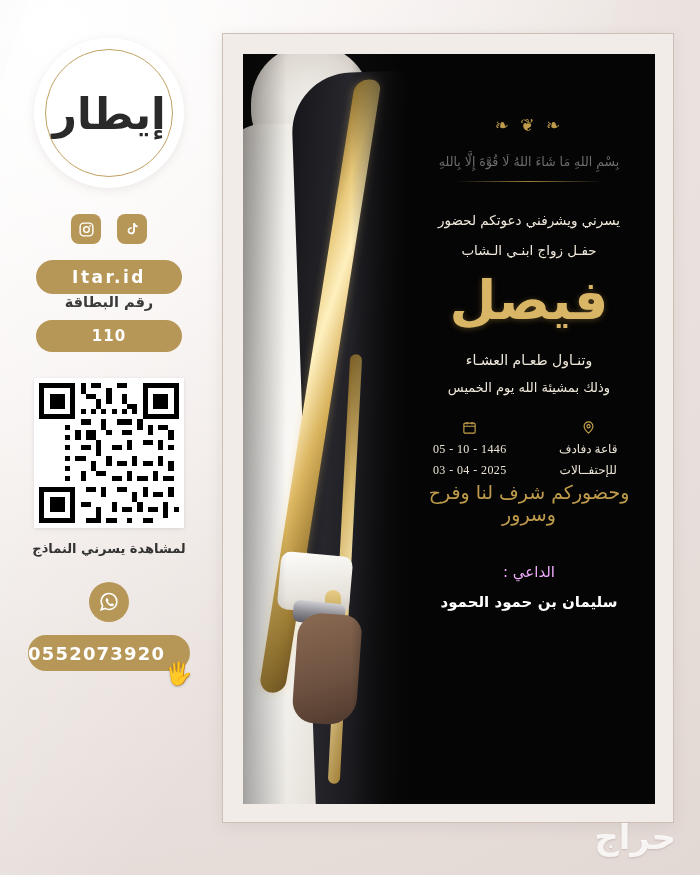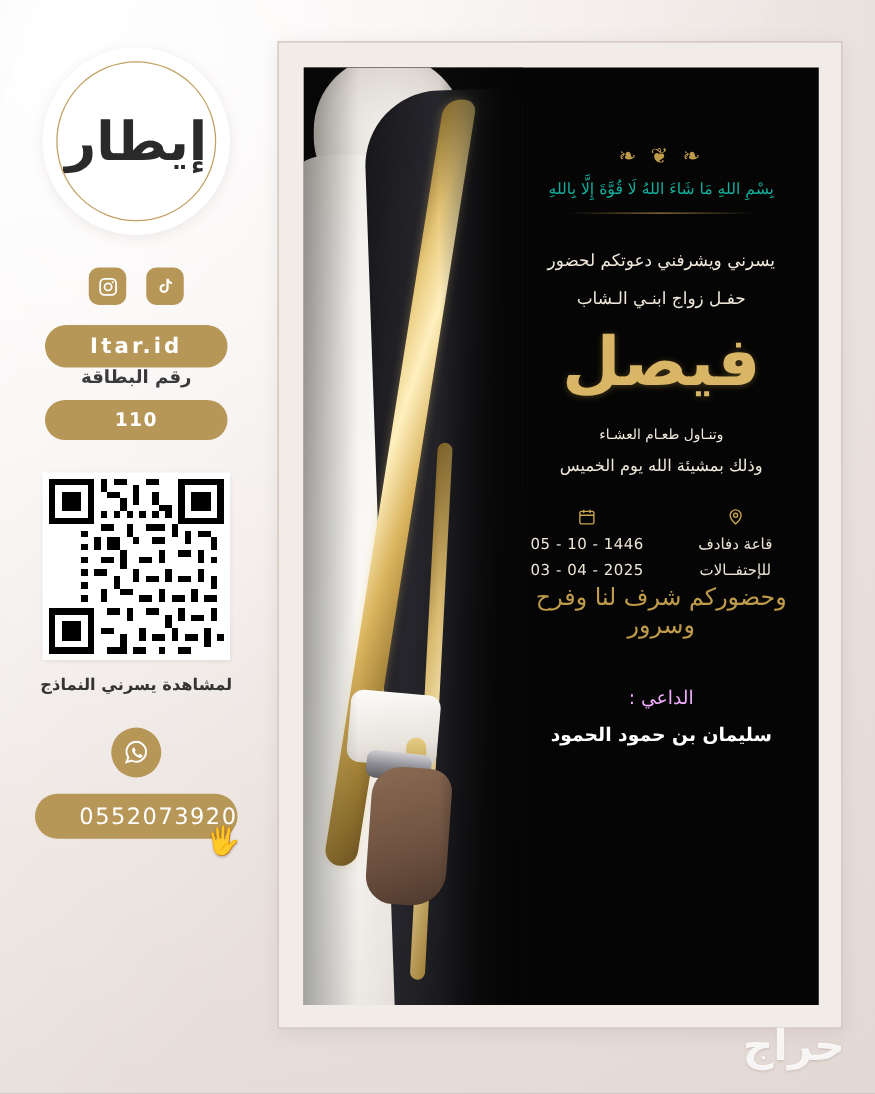--- a/index.html
+++ b/index.html
@@ -170,23 +170,23 @@
   .phone-pill {
     margin-top: 13px;
     position: relative;
     width: 162px;
     height: 36px;
     border-radius: 18px;
     background: #b79757;
     color: #ffffff;
     display: flex;
     align-items: center;
-    justify-content: flex-end;
+    justify-content: flex-start;
     font-size: 18px;
-    font-weight: normal;
+    font-weight: bold;
     letter-spacing: 1.2px;
   }
   .cursor-hand {
     position: absolute;
     right: -4px;
     bottom: -14px;
     font-size: 22px;
     line-height: 1;
     filter: drop-shadow(0 1px 1px rgba(0,0,0,0.25));
   }
@@ -350,22 +350,22 @@
   }
   .bism-ornament .deco {
     font-size: 17px;
     display: block;
     margin-bottom: 2px;
     letter-spacing: 3px;
   }
   .bism-line {
     display: block;
     font-size: 12.5px;
-    color: #14b8a6;
-    margin-top: 3px;
+    color: #737373;
+    margin-top: 14px;
   }
   .bism-rule {
     margin: 9px auto 0;
     width: 150px;
     height: 1px;
     background: linear-gradient(90deg, rgba(201,164,79,0) 0%, rgba(201,164,79,.8) 50%, rgba(201,164,79,0) 100%);
   }
 
   .line-invite {
     margin-top: 30px;
@@ -382,41 +382,42 @@
   .groom-name {
     margin-top: 16px;
     font-size: 54px;
     font-weight: bold;
     color: #d9b665;
     line-height: 1;
     text-shadow: 0 1px 6px rgba(200,160,70,.35);
   }
   .line-dinner {
     margin-top: 24px;
-    font-size: 11px;
+    font-size: 14px;
     color: #f0e9dc;
     letter-spacing: 2.5px;
   }
   .line-day {
     margin-top: 12px;
     font-size: 13px;
     color: #f0e9dc;
   }
 
   .details {
     margin-top: 22px;
     display: flex;
     flex-direction: row;
     justify-content: center;
     align-items: flex-start;
     gap: 0;
   }
   .det-col {
     width: 108px;
     padding: 0 6px;
+    font-family: Liberation Serif, serif;
   }
   .det-icon {
     color: #c9a44f;
     height: 22px;
     display: flex;
     align-items: center;
     justify-content: center;
   }
   .det-line {
     font-size: 12px;

